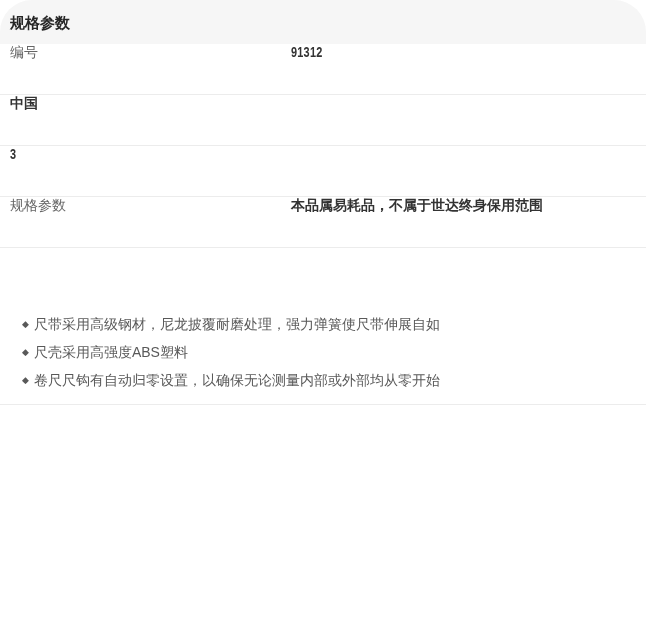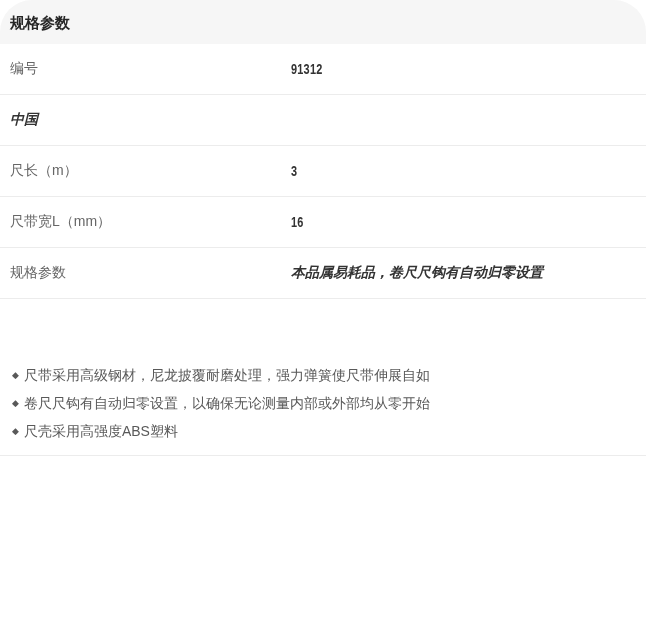--- a/index.html
+++ b/index.html
@@ -29,21 +29,20 @@
   .section-title {
     font-size: 15px;
     font-weight: 700;
     color: #262626;
     line-height: 1;
   }
   
   .spec-table { width: 100%; }
   .spec-row {
     display: flex;
-    align-items: center;
     height: 51px;
     border-bottom: 1px solid #ececec;
     padding-left: 10px;
   }
   .spec-label {
     width: 281px;
     flex: 0 0 281px;
     font-size: 14px;
     color: #666;
   }
@@ -51,26 +50,26 @@
     font-size: 14px;
     color: #333;
   }
   .spec-value.val-num {
     font-weight: 700;
     display: inline-block;
     transform: scaleX(0.78);
     transform-origin: left center;
     letter-spacing: 0.3px;
   }
-  .spec-value.val-bold { font-weight: 700; color: #333; font-style: italic; }
+  .spec-value.val-bold { font-weight: 700; color: #333; }
   
   .intro-section { margin-top: 49px; }
   .features {
     list-style: none;
-    padding: 13px 10px 0 12px;
+    padding: 13px 10px 0 22px;
   }
   .feature-item {
     font-size: 14px;
     color: #595959;
     line-height: 28px;
     white-space: nowrap;
   }
   .bullet-icon {
     font-size: 9px;
     color: #595959;
@@ -96,37 +95,32 @@
     </div>
     <div class="spec-table">
         <div class="spec-row">
           <div class="spec-label">编号</div>
           <div class="spec-value val-num">91312</div>
         </div>
         <div class="spec-row">
           <div class="spec-value val-bold">中国</div>
         </div>
         <div class="spec-row">
-          <div class="spec-label">尺长（m）</div>
           <div class="spec-value val-num">3</div>
         </div>
         <div class="spec-row">
-          <div class="spec-label">尺带宽L（mm）</div>
-          <div class="spec-value val-num">16</div>
-        </div>
-        <div class="spec-row">
           <div class="spec-label">规格参数</div>
-          <div class="spec-value val-bold">本品属易耗品，卷尺尺钩有自动归零设置</div>
+          <div class="spec-value val-bold">本品属易耗品，不属于世达终身保用范围</div>
         </div>
       </div>
   </section>
 
   <section class="intro-section">
     <ul class="features">
         <li class="feature-item"><span class="bullet-icon">◆</span><span>尺带采用高级钢材，尼龙披覆耐磨处理，强力弹簧使尺带伸展自如</span></li>
+        <li class="feature-item"><span class="bullet-icon">◆</span><span>尺壳采用高强度ABS塑料</span></li>
         <li class="feature-item"><span class="bullet-icon">◆</span><span>卷尺尺钩有自动归零设置，以确保无论测量内部或外部均从零开始</span></li>
-        <li class="feature-item"><span class="bullet-icon">◆</span><span>尺壳采用高强度ABS塑料</span></li>
       </ul>
   </section>
 
   <div class="bottom-divider"></div>
 
 </div>
 
 </body></html>

